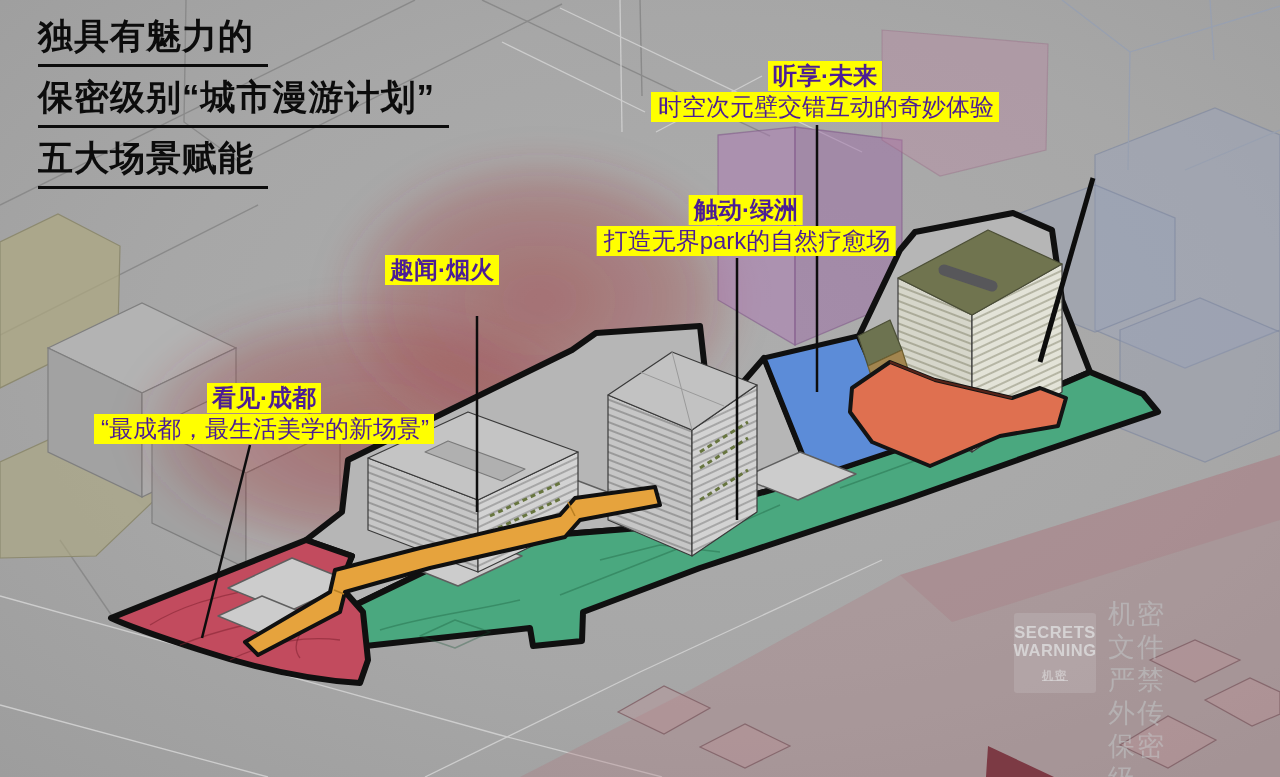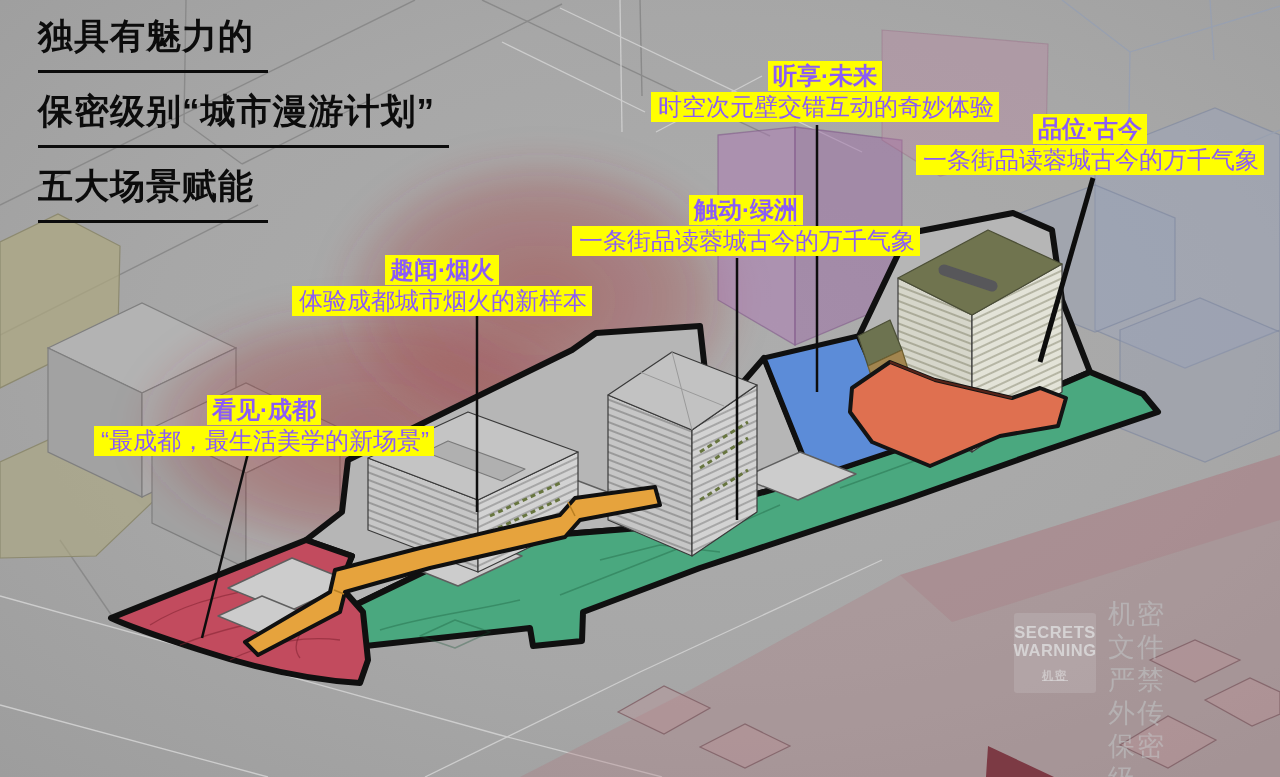--- a/index.html
+++ b/index.html
@@ -9,26 +9,26 @@
     font-family:"Liberation Sans","DejaVu Sans",sans-serif;
   }
   #scene{position:absolute;left:0;top:0;}
   
   .main-title{position:absolute;left:38px;top:16px;z-index:30;}
   .main-title .tline{
     display:block;font-size:35px;line-height:40px;font-weight:900;color:#0c0c0c;
     letter-spacing:1px;white-space:nowrap;
   }
   .main-title .tline span{
-    display:inline-block;border-bottom:3.5px solid #0c0c0c;padding:0 14px 14px 0;margin-bottom:18px;
+    display:inline-block;border-bottom:3.5px solid #0c0c0c;padding:0 14px 8px 0;margin-bottom:10px;
   }
   
   .scene-label{position:absolute;z-index:25;transform:translateX(-50%);text-align:center;white-space:nowrap;}
   .chip{
-    display:inline-block;background:#ffff00;color:#8b5cf6;padding:1px 5px 2px 5px;line-height:27px;
+    display:inline-block;background:#ffff00;color:#4c1d95;padding:1px 5px 2px 5px;line-height:27px;
   }
   .chip.t{font-size:24px;font-weight:800;}
   .chip.s{font-size:24px;font-weight:500;margin-top:1px;padding-left:7px;}
   
   .watermark{position:absolute;z-index:40;pointer-events:none;}
   .wm-stamp{
     position:absolute;left:993px;top:613px;width:82px;height:80px;
     background:rgba(235,240,240,0.15);border-radius:3px;
     display:flex;flex-direction:column;align-items:center;justify-content:center;margin-left:21px;
   }
@@ -219,33 +219,28 @@
   <div class="main-title">
     <span class="tline"><span>独具有魅力的</span></span>
     <span class="tline"><span>保密级别“城市漫游计划”</span></span>
     <span class="tline"><span>五大场景赋能</span></span>
   </div>
 
   <div class="scene-label" style="left:825px;top:61px;">
     <span class="chip t">听享·未来</span><br>
     <span class="chip s">时空次元壁交错互动的奇妙体验</span>
   </div>
-  <div class="scene-label" style="left:1090px;top:114px;">
-    <span class="chip t">品位·古今</span><br>
-    <span class="chip s">一条街品读蓉城古今的万千气象</span>
-  </div>
   <div class="scene-label" style="left:738px;top:195px;margin-left:8px;">
     <span class="chip t">触动·绿洲</span><br>
-    <span class="chip s">一条街品读蓉城古今的万千气象</span>
+    <span class="chip s">打造无界park的自然疗愈场</span>
   </div>
   <div class="scene-label" style="left:442px;top:255px;">
     <span class="chip t">趣闻·烟火</span><br>
-    <span class="chip s">体验成都城市烟火的新样本</span>
-  </div>
-  <div class="scene-label" style="left:264px;top:395px;">
+  </div>
+  <div class="scene-label" style="left:264px;top:383px;">
     <span class="chip t">看见·成都</span><br>
     <span class="chip s">“最成都，最生活美学的新场景”</span>
   </div>
 
   <div class="watermark">
     <div class="wm-stamp">
       <span class="big">SECRETS</span>
       <span class="big">WARNING</span>
       <span class="small">机密</span>
     </div>

